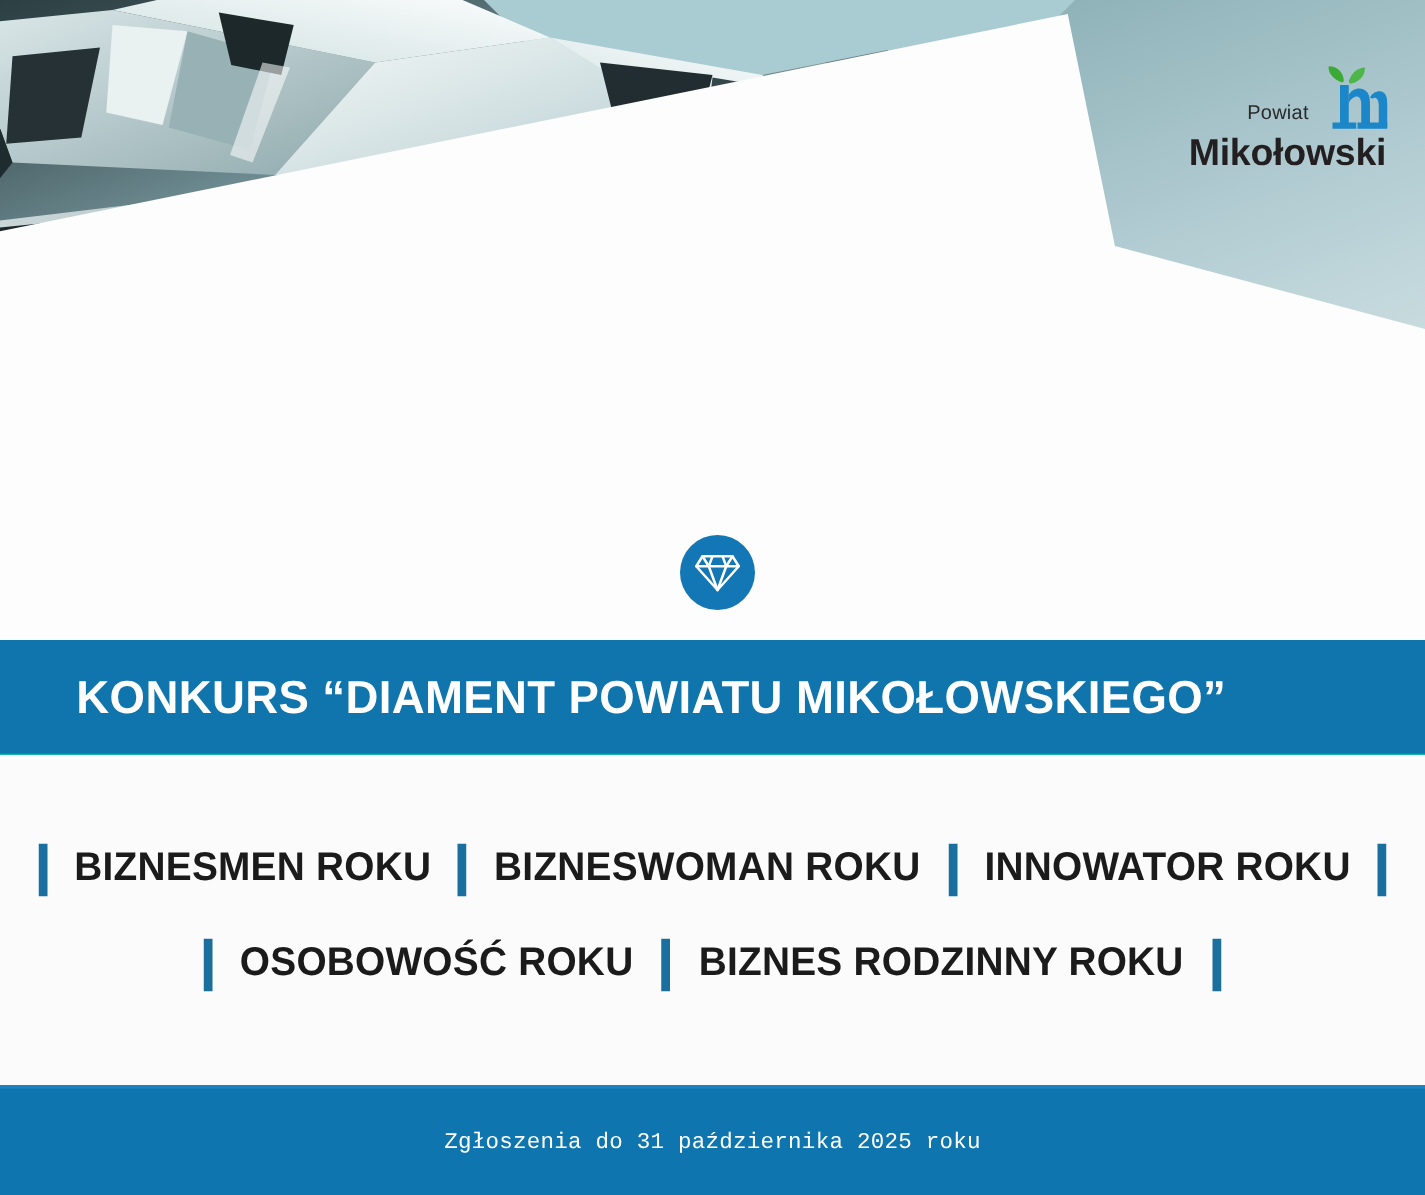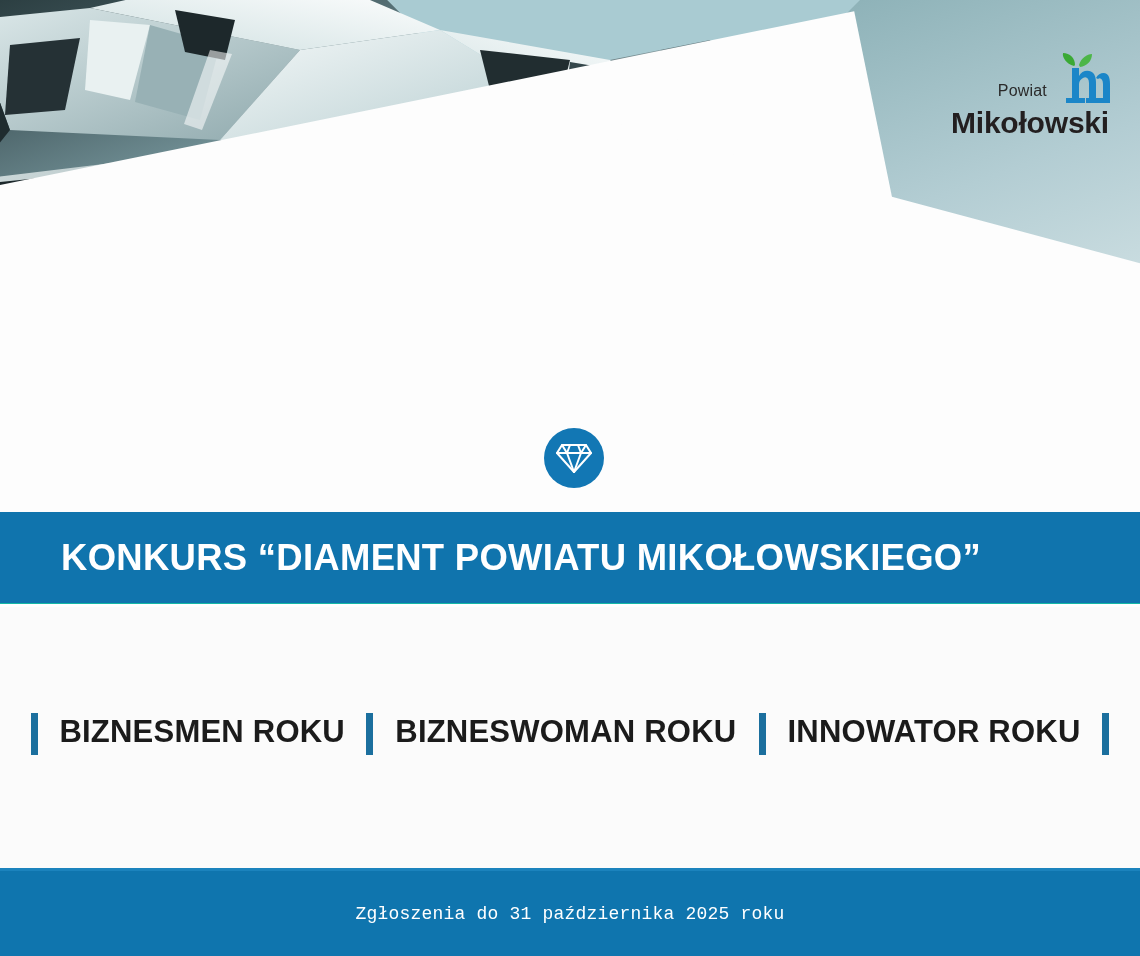--- a/index.html
+++ b/index.html
@@ -356,19 +356,26 @@
   <div class="cats">
     <div class="cat-row">
       <span class="pipe"></span>
       <span class="cat-label">BIZNESMEN ROKU</span>
       <span class="pipe"></span>
       <span class="cat-label">BIZNESWOMAN ROKU</span>
       <span class="pipe"></span>
       <span class="cat-label">INNOWATOR ROKU</span>
       <span class="pipe"></span>
     </div>
+    <div class="cat-row">
+      <span class="pipe"></span>
+      <span class="cat-label">OSOBOWOŚĆ ROKU</span>
+      <span class="pipe"></span>
+      <span class="cat-label">BIZNES RODZINNY ROKU</span>
+      <span class="pipe"></span>
+    </div>
   </div>
 
   <div class="footer">
     <div class="footer-text">Zgłoszenia do 31 października 2025 roku</div>
   </div>
 
 </div>
 
 </body></html>

